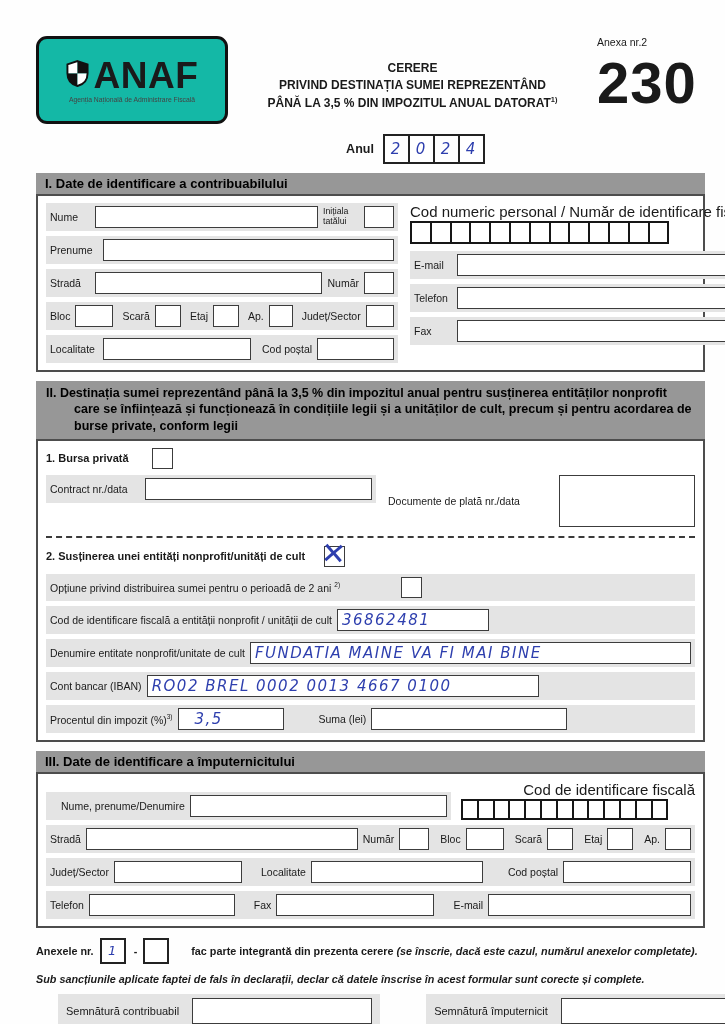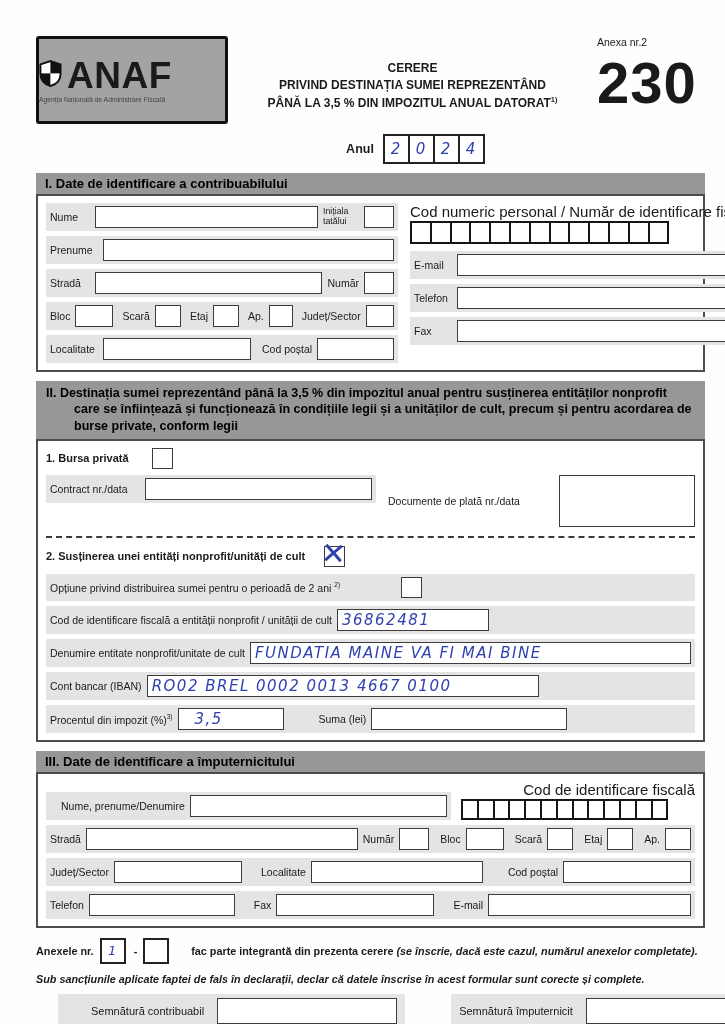--- a/index.html
+++ b/index.html
@@ -2,21 +2,21 @@
 <html><head>
 <meta charset="utf-8">
 <style>
   * { box-sizing: border-box; margin: 0; padding: 0; }
   html,body { background:#e9e9e9; }
   body { font-family:"Liberation Sans","DejaVu Sans",sans-serif; color:#1a1a1a; }
   .page { width:725px; height:1024px; background:#fefefe; padding:36px 20px 0 36px; position:relative; overflow:hidden; }
 
   
   .hdr { display:flex; align-items:flex-start; }
-  .logo { width:192px; height:88px; border:3.5px solid #111; border-radius:3px; display:flex; flex-direction:column; align-items:flex-start; justify-content:center; background:#a3a3a3; flex:none; }
+  .logo { width:192px; height:88px; border:3.5px solid #111; border-radius:11px; display:flex; flex-direction:column; align-items:center; justify-content:center; background:#14b8a6; flex:none; }
   .logo-row { display:flex; align-items:center; gap:5px; }
   .logo-name { font-size:37px; font-weight:bold; letter-spacing:.5px; line-height:1; }
   .logo-sub { font-size:6.8px; color:#444; margin-top:2px; }
   .hdr-center { flex:1; text-align:center; padding-top:24px; font-weight:bold; }
   .t-line { font-size:12px; line-height:1.45; }
   .hdr-right { width:108px; flex:none; }
   .anexa { font-size:10.5px; font-weight:normal; margin-bottom:10px; }
   .form-num { font-size:58px; font-weight:bold; line-height:.85; letter-spacing:1px; }
   sup { font-size:.62em; }
 
@@ -328,21 +328,21 @@
     </div>
     <span class="anexe-txt">-</span>
     <div class="ycell" style="width:26px; height:26px;"></div>
     <span class="anexe-txt" style="margin-left:14px;"><span>fac parte integrantă din prezenta cerere </span><span class="it">(se înscrie, dacă este cazul, numărul anexelor completate).</span></span>
   </div>
 
   <div class="decl">Sub sancțiunile aplicate faptei de fals în declarații, declar că datele înscrise în acest formular sunt corecte și complete.</div>
 
   <div class="sig-row">
     <div class="frow gr" style="padding:4px 8px;">
-      <span class="lbl" style="font-size:11px;margin-left:25px;">Semnătură contribuabil</span>
+      <span class="lbl" style="font-size:11px;">Semnătură contribuabil</span>
       <div class="box" style="width:180px; height:26px; margin-left:8px;"></div>
     </div>
     <div class="frow gr" style="padding:4px 8px;">
       <span class="lbl" style="font-size:11px;">Semnătură împuternicit</span>
       <div class="box" style="width:168px; height:26px; margin-left:8px;"></div>
     </div>
   </div>
 
 </div>
 

